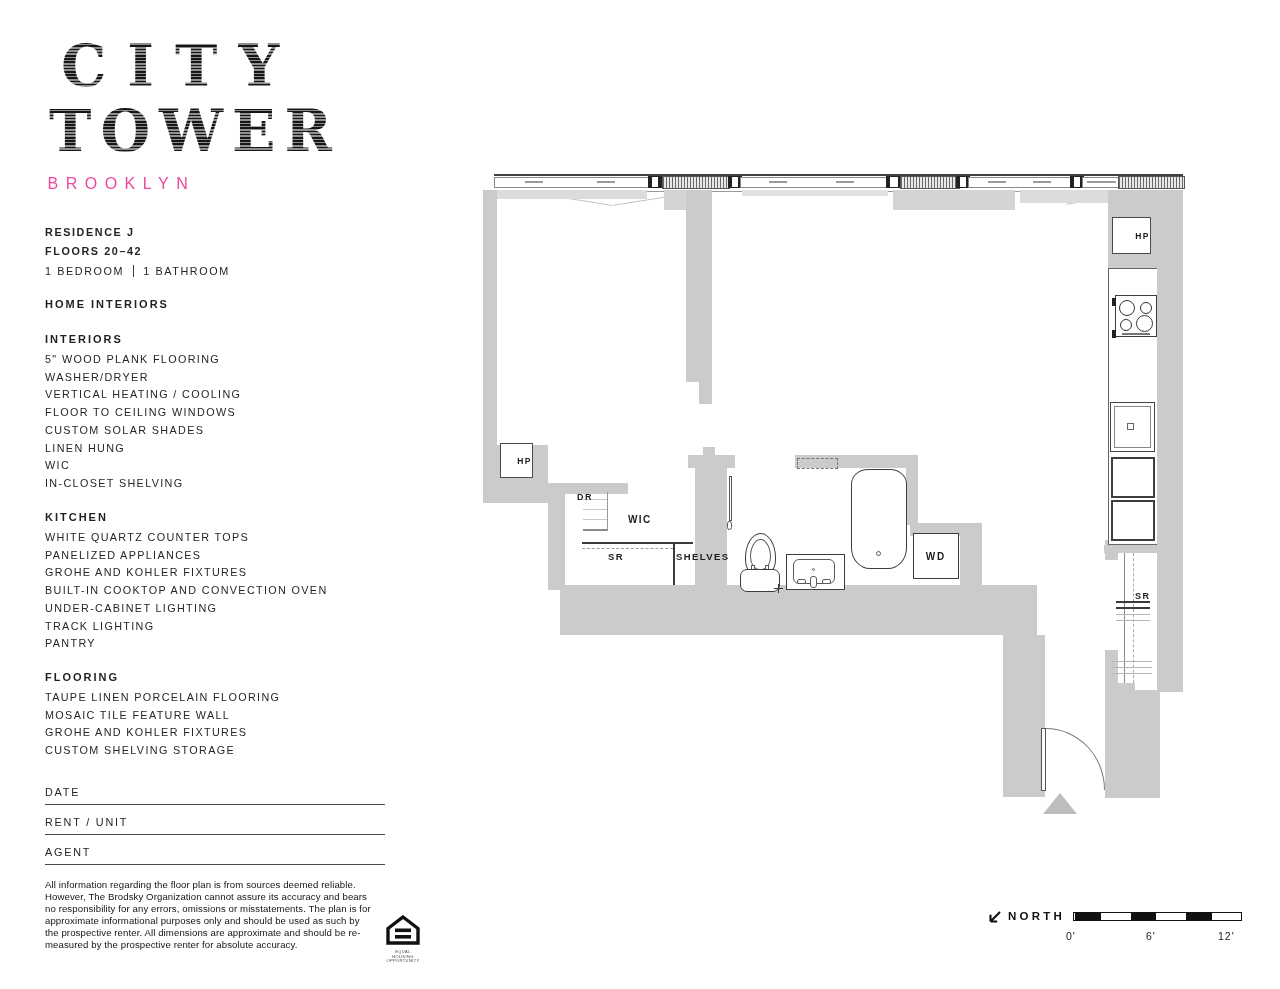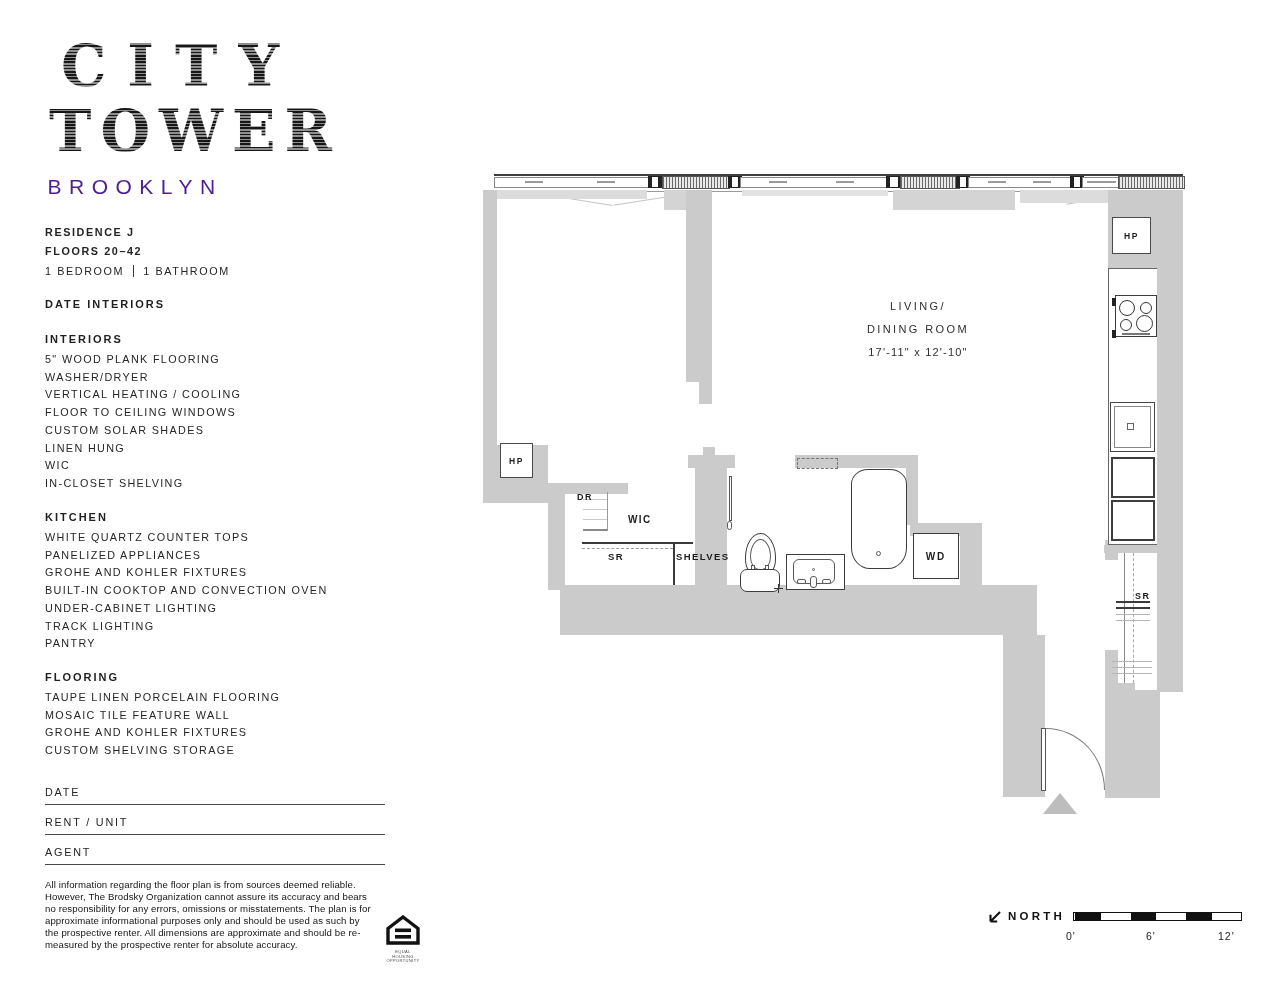--- a/index.html
+++ b/index.html
@@ -8,21 +8,21 @@
   .abs{position:absolute}
   
   .logo{position:absolute;left:40px;top:36px;width:380px;text-align:left}
   .logo-word{font-family:"DejaVu Serif",serif;font-weight:700;color:#3a3a3a;line-height:1.04}
   @supports (-webkit-background-clip: text){
     .logo-word{background:repeating-linear-gradient(0deg,#161616 0 1.6px,#8f8f8f 1.6px 3.2px);
       -webkit-background-clip:text;background-clip:text;color:transparent}
   }
   .logo-top{font-size:57px;letter-spacing:21px;text-indent:21px}
   .logo-bottom{font-size:57px;letter-spacing:9px;text-indent:9px;margin-top:6px}
-  .logo-city{font-size:21px;letter-spacing:7.5px;text-indent:7.5px;color:#4c1d95;margin-top:14px}
+  .logo-city{font-size:16px;letter-spacing:7.5px;text-indent:7.5px;color:#ec4899;margin-top:14px}
   .res{position:absolute;left:45px;top:226px;font-size:10.8px;letter-spacing:1.6px;color:#242424}
   .res .b{font-weight:700;margin-bottom:7px}
   .bb-row{display:flex;align-items:center;margin-top:8px;letter-spacing:1.6px}
   .bb-sep{display:inline-block;width:1px;height:12px;background:#3a3a3a;margin:0 9px}
   .heading{font-size:11px;font-weight:700;letter-spacing:2px;color:#1f1f1f}
   .feature{font-size:10.8px;letter-spacing:1.35px;line-height:17.7px;color:#262626;white-space:nowrap}
   .sec{position:absolute;left:45px}
   .sec .heading{margin-bottom:6px}
   .field{position:absolute;left:45px;width:340px}
   .field-label{font-size:10.8px;letter-spacing:1.8px;color:#242424}
@@ -34,21 +34,21 @@
   .wall{position:absolute;background:#cbcbcb}
   .sill{position:absolute;background:#dcdcdc}
   .winband{position:absolute;left:494px;top:174px;width:689px;height:16px;border-top:2px solid #3f3f3f}
   .winband::after{content:'';position:absolute;left:0;right:0;bottom:0;border-bottom:1px solid #9a9a9a}
   .win{position:absolute;top:1px;height:9px;background-color:#fff;border:1px solid #8a8a8a;
        background-image:linear-gradient(#9a9a9a,#9a9a9a),linear-gradient(#9a9a9a,#9a9a9a);
        background-repeat:no-repeat;background-size:18px 2px;background-position:22% 45%,74% 45%}
   .postb{position:absolute;top:0;height:12px;background:#fff;border:1px solid #222;border-left-width:4px;border-right-width:4px;box-sizing:border-box}
   .hatchb{position:absolute;top:0;height:11px;border:1px solid #555;background:repeating-linear-gradient(90deg,#6a6a6a 0 1px,#e9e9e9 1px 3px)}
   .swing{position:absolute;height:0;border-top:1px solid #c4c4c4}
-  .hpbox{position:absolute;background:#fff;border:1.5px solid #4a4a4a;display:flex;align-items:center;justify-content:center;
+  .hpbox{position:absolute;background:#fff;border:1.5px solid #4a4a4a;display:flex;align-items:center;justify-content:flex-end;
          font-size:8.5px;font-weight:700;letter-spacing:1.5px;color:#1d1d1d}
   .roomlabel{position:absolute;text-align:center;font-size:11px;letter-spacing:2.4px;color:#2e2e2e;white-space:nowrap}
   .dims{font-size:11px;letter-spacing:1.2px}
   .smlabel{position:absolute;font-size:9.5px;font-weight:700;letter-spacing:1.4px;color:#1d1d1d;white-space:nowrap}
   .hline{position:absolute;background:#3a3a3a}
   .lline{position:absolute;background:#b5b5b5}
   .dashh{position:absolute;border-top:1px dashed #9a9a9a}
   .dashv{position:absolute;border-left:1px dashed #aaa}
   .fix{position:absolute;border:1.5px solid #3d3d3d;background:#fff;box-sizing:border-box}
   .fixthin{position:absolute;border:1px solid #5a5a5a;background:#fff;box-sizing:border-box}
@@ -77,21 +77,21 @@
   <div class="res">
     <div class="b">RESIDENCE J</div>
     <div class="b">FLOORS 20–42</div>
     <div class="bb-row">
       <span>1 BEDROOM</span>
       <span class="bb-sep"></span>
       <span>1 BATHROOM</span>
     </div>
   </div>
 
-  <div class="abs heading" style="left:45px;top:298px">DATE INTERIORS</div>
+  <div class="abs heading" style="left:45px;top:298px">HOME INTERIORS</div>
 
   <div class="sec" style="top:333px">
     <div class="heading">INTERIORS</div>
     <div class="feature">5"  WOOD PLANK FLOORING</div>
     <div class="feature">WASHER/DRYER</div>
     <div class="feature">VERTICAL HEATING / COOLING</div>
     <div class="feature">FLOOR TO CEILING WINDOWS</div>
     <div class="feature">CUSTOM SOLAR SHADES</div>
     <div class="feature">LINEN HUNG</div>
     <div class="feature">WIC</div>
@@ -188,25 +188,20 @@
   <div class="wall" style="left:1105px;top:540px;width:13px;height:20px"></div>
   <div class="wall" style="left:1105px;top:650px;width:13px;height:38px"></div>
 
   <div class="hpbox" style="left:500px;top:443px;width:31px;height:33px">
     <span>HP</span>
   </div>
   <div class="hpbox" style="left:1112px;top:217px;width:37px;height:35px">
     <span>HP</span>
   </div>
 
-  <div class="roomlabel" style="left:837px;top:300px;width:162px">
-    <div>LIVING/</div>
-    <div style="margin-top:11px">DINING ROOM</div>
-    <div class="dims" style="margin-top:11px">17'-11" x 12'-10"</div>
-  </div>
 
   <div class="drbox"></div>
   <div class="smlabel" style="left:577px;top:492px;font-size:9px">DR</div>
   <div class="smlabel" style="left:628px;top:514px;font-size:10px">WIC</div>
   <div class="hline" style="left:582px;top:542px;width:111px;height:1.5px"></div>
   <div class="dashh" style="left:582px;top:548px;width:91px"></div>
   <div class="hline" style="left:673px;top:542px;width:1.5px;height:43px"></div>
   <div class="smlabel" style="left:608px;top:551px">SR</div>
   <div class="smlabel" style="left:676px;top:551px">SHELVES</div>
 

